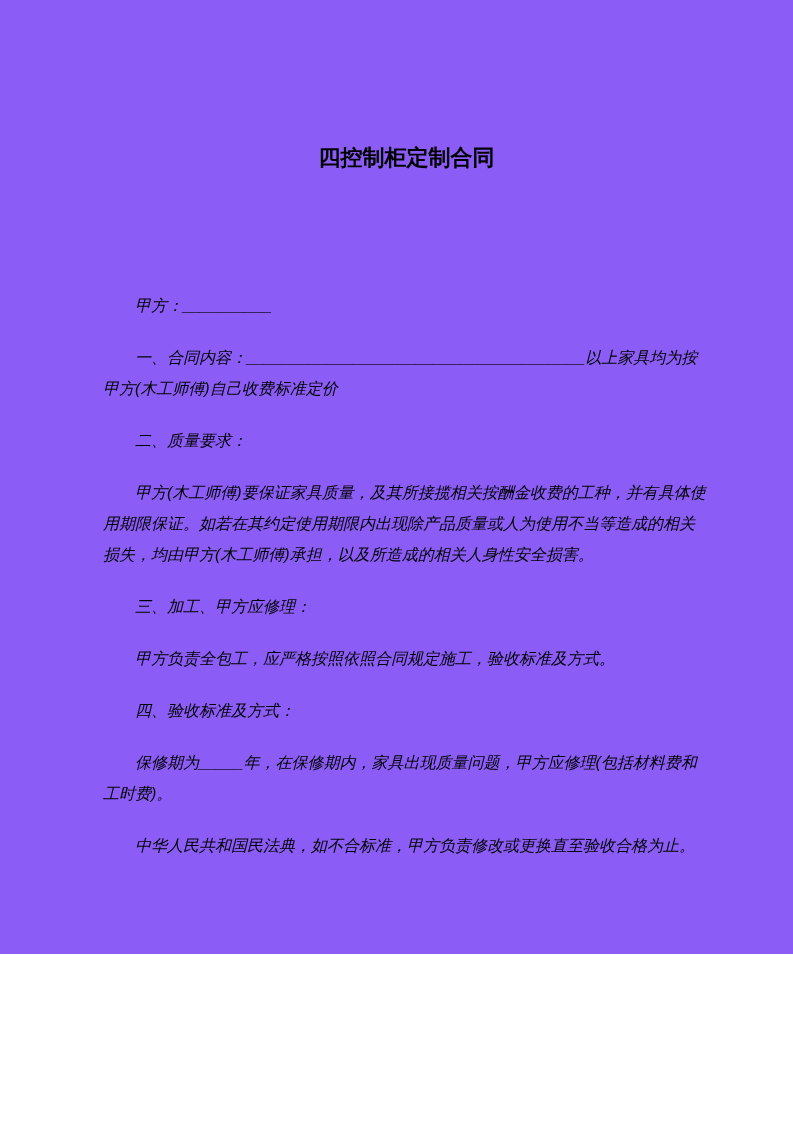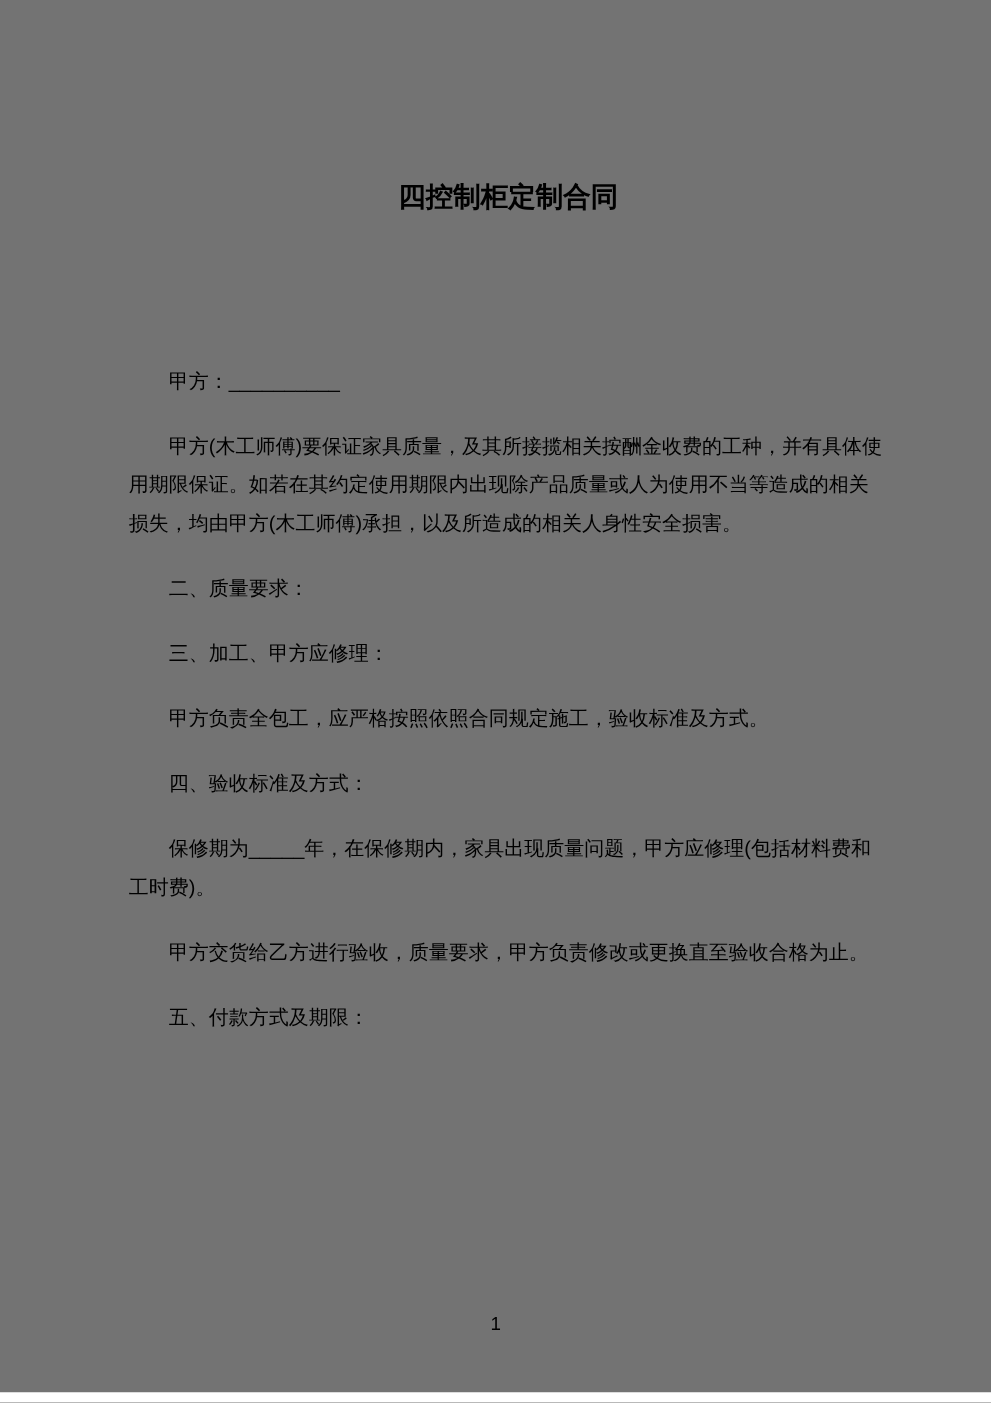--- a/index.html
+++ b/index.html
@@ -3,22 +3,22 @@
 <meta charset="utf-8">
 <style>
   html, body {
     margin: 0;
     padding: 0;
     background: #ffffff;
   }
   .page {
     position: relative;
     width: 793px;
-    height: 1114px;
-    background: #737373;
+    height: 954px;
+    background: #8b5cf6;
     color: #000000;
     font-family: "Liberation Sans", "DejaVu Sans", sans-serif;
     font-size: 16px;
     overflow: hidden;
   }
   .content {
     padding: 143px 83px 0 103px;
   }
   .doc-title {
     font-size: 22px;
@@ -26,20 +26,21 @@
     text-align: center;
     line-height: 30px;
     margin: 0 0 117px 0;
   }
   .para {
     margin: 0 0 21px 0;
     line-height: 31px;
     text-indent: 2em;
     word-break: break-all;
     overflow-wrap: anywhere;
+    font-style: italic;
   }
   .page-number {
     position: absolute;
     left: 0;
     right: 0;
     top: 1050px;
     text-align: center;
     font-size: 15px;
     line-height: 20px;
   }
@@ -48,32 +49,32 @@
 <body>
 
 <div class="page">
   <div class="content">
     <h1 class="doc-title">四控制柜定制合同</h1>
 
     <p class="para">甲方：__________</p>
 
 
 
+    <p class="para">一、合同内容：______________________________________以上家具均为按甲方(木工师傅)自己收费标准定价</p>
+
+    <p class="para">二、质量要求：</p>
 
     <p class="para">甲方(木工师傅)要保证家具质量，及其所接揽相关按酬金收费的工种，并有具体使用期限保证。如若在其约定使用期限内出现除产品质量或人为使用不当等造成的相关损失，均由甲方(木工师傅)承担，以及所造成的相关人身性安全损害。</p>
-
-    <p class="para">二、质量要求：</p>
 
     <p class="para">三、加工、甲方应修理：</p>
 
     <p class="para">甲方负责全包工，应严格按照依照合同规定施工，验收标准及方式。</p>
 
     <p class="para">四、验收标准及方式：</p>
 
     <p class="para">保修期为_____年，在保修期内，家具出现质量问题，甲方应修理(包括材料费和工时费)。</p>
 
-    <p class="para">甲方交货给乙方进行验收，质量要求，甲方负责修改或更换直至验收合格为止。</p>
+    <p class="para">中华人民共和国民法典，如不合标准，甲方负责修改或更换直至验收合格为止。</p>
 
-    <p class="para">五、付款方式及期限：</p>
   </div>
 
   <div class="page-number">1</div>
 </div>
 
 </body></html>

